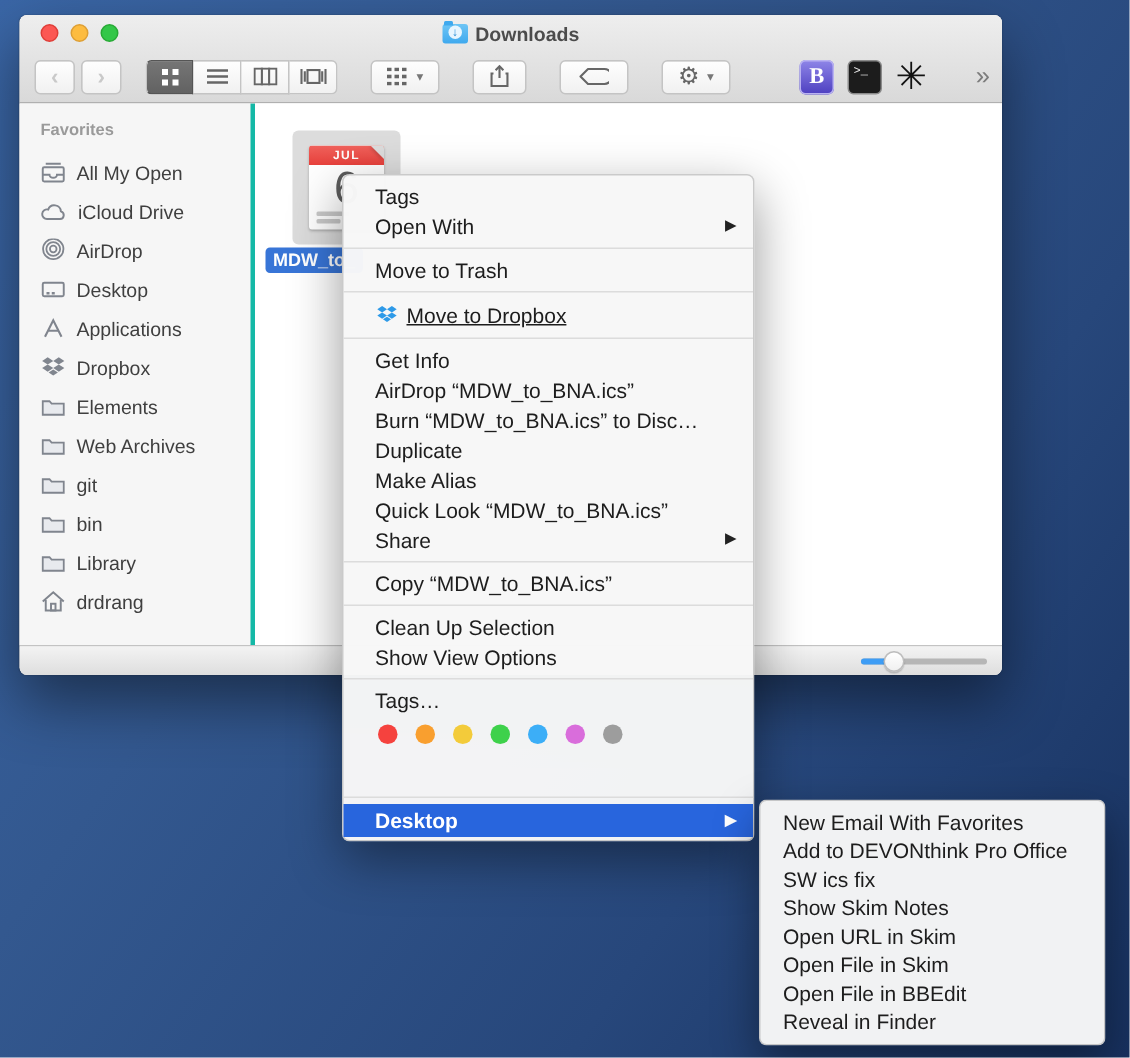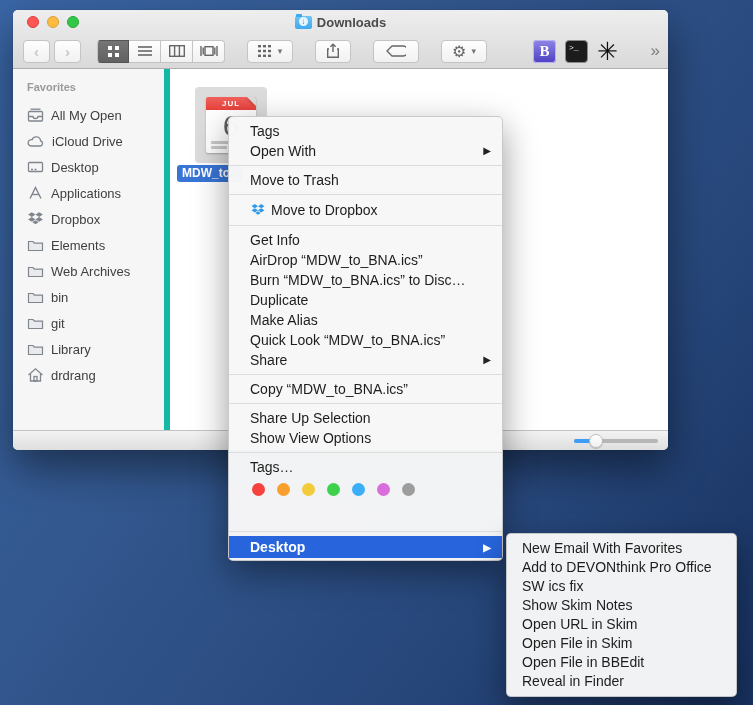--- a/index.html
+++ b/index.html
@@ -52,21 +52,21 @@
   svg.glyph { display:block; }
   .app-icon { width:23px; height:23px; border-radius:4px; display:flex; align-items:center; justify-content:center; }
   .bbedit { background:linear-gradient(#8f86e8,#4d3fc0); color:#fff; font-family:"Liberation Serif",serif; font-weight:bold; font-size:15px; margin-left:46px; box-shadow:0 0 0 1px #b9b2f1 inset; }
   .terminal { background:#1c1c1c; border:1px solid #8a8a8a; color:#efefef; font-size:8px; font-family:"Liberation Mono",monospace; justify-content:flex-start; padding:2px 0 0 3px; align-items:flex-start; margin-left:9px; }
   .asterisk { font-size:25px; color:#111; margin-left:9px; line-height:23px; }
   .overflow { margin-left:auto; color:#7c7c7c; font-size:17px; letter-spacing:-2px; }
 
   
   .win-body { flex:1; display:flex; min-height:0; }
   .sidebar {
-    width:157px; background:#f6f6f6; border-right:6px solid #14b8a6;
+    width:157px; background:#f6f6f6; border-right:3px solid #14b8a6;
     padding:12px 0 0 14px; font-size:13px; color:#3f3f3f;
   }
   .sb-header { font-size:11px; font-weight:bold; color:#9a9a9a; margin-bottom:9px; }
   .sb-item { display:flex; align-items:center; gap:7px; height:26px; }
   .sb-item svg { flex:0 0 auto; }
   .main { flex:1; background:#fff; position:relative; }
 
   .file-tile { position:absolute; left:25px; top:18px; width:72px; height:76px; background:#dcdcdc; border-radius:4px; }
   .cal { position:absolute; left:11px; top:10px; width:50px; height:56px; background:#fff; border-radius:2px; box-shadow:0 1px 2px rgba(0,0,0,.25); overflow:hidden; }
   .cal-head { height:13px; background:linear-gradient(#f0625c,#e8413c); color:#fff; font-size:8px; font-weight:bold; text-align:center; line-height:13px; letter-spacing:1px; }
@@ -93,21 +93,21 @@
   }
   .mi { height:20px; line-height:20px; padding-left:21px; position:relative; white-space:nowrap; }
   .mi .arrow { position:absolute; right:11px; top:0; font-size:10px; color:#222; }
   .mi-icon { display:inline-block; vertical-align:-2px; margin-right:5px; }
   .sep { height:1px; background:#dcdcdc; margin:4px 0; }
   .tagrow { height:24px; display:flex; align-items:center; gap:12px; padding-left:23px; }
   .dot { width:13px; height:13px; border-radius:50%; }
   .spacer { height:26px; }
   .mi.highlight { background:#2865dd; color:#fff; height:22px; line-height:22px; font-weight:bold;}
   .mi.highlight .arrow { color:#fff; top:1px; }
-  .mi.tall { height:22px; line-height:22px; }
+  .mi.tall { height:22px; line-height:22px;text-decoration:underline; }
 
   
   .submenu {
     position:absolute; left:506px; top:533px; width:231px;
     background:rgba(246,246,246,.98); border:1px solid rgba(0,0,0,.18);
     border-radius:5px; box-shadow:0 12px 30px rgba(0,0,0,.4);
     padding:5px 0; font-size:14px; color:#1d1d1d; z-index:11;
   }
   .smi { height:19px; line-height:19px; padding-left:15px; white-space:nowrap; }
 </style>
@@ -237,20 +237,30 @@
             </svg>
           <span>All My Open</span>
         </div>
         <div class="sb-item">
           <svg width="18" height="16" viewBox="0 0 18 13">
               <path d="M4.5 11.5 a3.2 3.2 0 1 1 .6-6.3 4.4 4.4 0 0 1 8.5 1.2 2.6 2.6 0 0 1-.6 5.1 Z" fill="none" stroke="#80858e" stroke-width="1.3"></path>
             </svg>
           <span>iCloud Drive</span>
         </div>
         <div class="sb-item">
+          <svg width="17" height="16" viewBox="0 0 17 16">
+              <g stroke="#80858e" stroke-width="1.2" fill="none">
+                <circle cx="8.5" cy="7" r="2.2"></circle>
+                <circle cx="8.5" cy="7" r="4.6"></circle>
+                <circle cx="8.5" cy="7" r="6.8"></circle>
+              </g>
+            </svg>
+          <span>AirDrop</span>
+        </div>
+        <div class="sb-item">
           <svg width="17" height="16" viewBox="0 0 17 14">
               <g stroke="#80858e" stroke-width="1.3" fill="none">
                 <rect x="1.5" y="2.5" width="14" height="9" rx="1"></rect>
                 <path d="M4 9.5 h2 M7.5 9.5 h2" stroke-width="1.6"></path>
               </g>
             </svg>
           <span>Desktop</span>
         </div>
         <div class="sb-item">
           <svg width="17" height="16" viewBox="0 0 17 16">
@@ -282,27 +292,27 @@
         <div class="sb-item">
           <svg width="17" height="16" viewBox="0 0 17 14">
               <path d="M1.5 3.5 h4.5 l1.4 1.6 h8.1 v7.4 h-14 Z" fill="#e8eaee" stroke="#80858e" stroke-width="1.2"></path>
             </svg>
           <span>Web Archives</span>
         </div>
         <div class="sb-item">
           <svg width="17" height="16" viewBox="0 0 17 14">
               <path d="M1.5 3.5 h4.5 l1.4 1.6 h8.1 v7.4 h-14 Z" fill="#e8eaee" stroke="#80858e" stroke-width="1.2"></path>
             </svg>
+          <span>git</span>
+        </div>
+        <div class="sb-item">
+          <svg width="17" height="16" viewBox="0 0 17 14">
+              <path d="M1.5 3.5 h4.5 l1.4 1.6 h8.1 v7.4 h-14 Z" fill="#e8eaee" stroke="#80858e" stroke-width="1.2"></path>
+            </svg>
           <span>bin</span>
-        </div>
-        <div class="sb-item">
-          <svg width="17" height="16" viewBox="0 0 17 14">
-              <path d="M1.5 3.5 h4.5 l1.4 1.6 h8.1 v7.4 h-14 Z" fill="#e8eaee" stroke="#80858e" stroke-width="1.2"></path>
-            </svg>
-          <span>git</span>
         </div>
         <div class="sb-item">
           <svg width="17" height="16" viewBox="0 0 17 14">
               <path d="M1.5 3.5 h4.5 l1.4 1.6 h8.1 v7.4 h-14 Z" fill="#e8eaee" stroke="#80858e" stroke-width="1.2"></path>
             </svg>
           <span>Library</span>
         </div>
         <div class="sb-item">
           <svg width="17" height="16" viewBox="0 0 17 16">
               <g stroke="#80858e" stroke-width="1.3" fill="none">
@@ -369,21 +379,21 @@
     <div class="mi">Quick Look “MDW_to_BNA.ics”</div>
     <div class="mi">
       <span>Share</span>
       <span class="arrow">▶</span>
     </div>
     <div class="sep"></div>
 
     <div class="mi">Copy “MDW_to_BNA.ics”</div>
     <div class="sep"></div>
 
-    <div class="mi">Share Up Selection</div>
+    <div class="mi">Clean Up Selection</div>
     <div class="mi">Show View Options</div>
     <div class="sep"></div>
 
     <div class="mi">Tags…</div>
     <div class="tagrow">
       <div class="dot" style="background-color: rgb(245, 66, 62);"></div>
       <div class="dot" style="background-color: rgb(249, 159, 47);"></div>
       <div class="dot" style="background-color: rgb(243, 203, 58);"></div>
       <div class="dot" style="background-color: rgb(62, 209, 75);"></div>
       <div class="dot" style="background-color: rgb(60, 174, 247);"></div>

